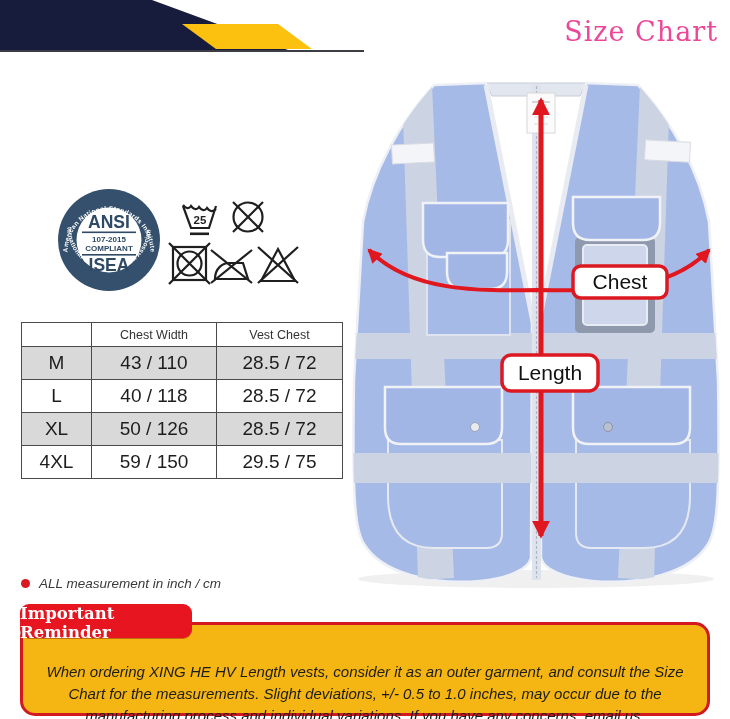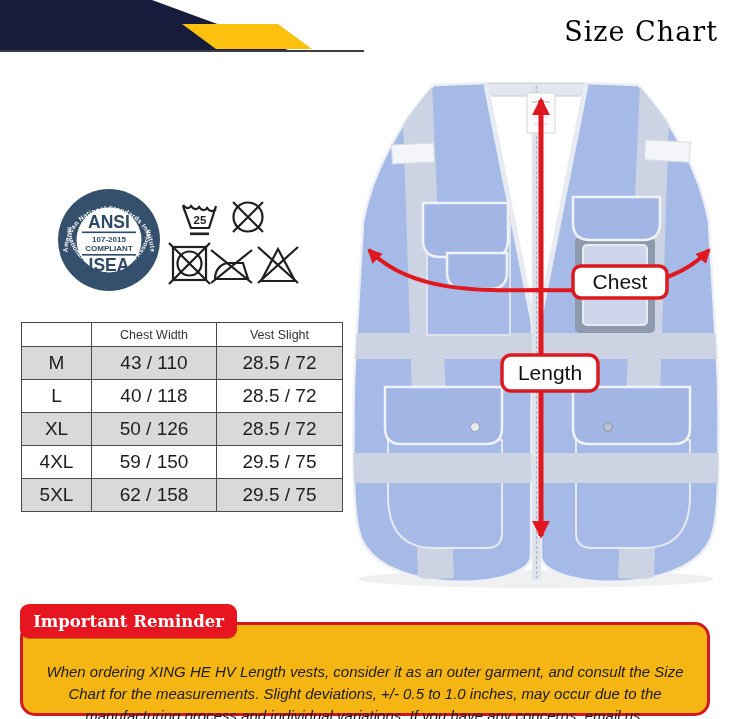--- a/index.html
+++ b/index.html
@@ -2,41 +2,41 @@
 <html><head>
 <meta charset="utf-8">
 <style>
   html,body{margin:0;padding:0;background:#fff;}
   #canvas{position:relative;width:730px;height:719px;background:#ffffff;overflow:hidden;
           font-family:"Liberation Sans",sans-serif;}
   .abs{position:absolute;}
 
   
   #size-chart-title{right:12px;top:16px;font-family:"DejaVu Serif",serif;
-    font-size:27px;color:#000000;letter-spacing:1px;}
+    font-size:27px;color:#ec4899;letter-spacing:1px;}
 
   
   #size-table{border-collapse:collapse;left:21px;top:322px;}
   #size-table th{border:1px solid #4a4a4a;height:23px;font-size:12.5px;font-weight:normal;
     color:#333;background:#fff;padding:0;}
   #size-table td{border:1px solid #4a4a4a;height:32px;font-size:19px;color:#1d1d1d;
     text-align:center;padding:0;}
   #size-table tr.alt td{background:#d9d9d9;}
   .colsize{width:70px}.colchest{width:125px}.collen{width:126px}
 
   
   #note-row{left:21px;top:576px;display:flex;align-items:center;gap:9px;}
   #note-dot{width:9px;height:9px;border-radius:50%;background:#d8191f;}
   #note-text{font-style:italic;font-size:13.5px;color:#3a3a3a;}
 
   
   #reminder-box{left:20px;top:622px;width:684px;height:88px;background:#f5b512;
     border:3px solid #d31920;border-radius:15px;}
-  #reminder-tab{left:20px;top:604px;width:217px;height:34px;background:#e61520;
-    border-radius:9px;display:flex;align-items:center;justify-content:center;
+  #reminder-tab{left:20px;top:604px;width:172px;height:34px;background:#e61520;
+    border-radius:9px;display:flex;justify-content:center;
     box-shadow:0 1px 0 rgba(120,0,0,.4);}
   #reminder-tab span{font-family:"DejaVu Serif",serif;font-weight:bold;font-size:16.5px;color:#fff;}
   #reminder-text{left:38px;top:646px;width:654px;text-align:center;font-style:italic;
     font-size:15px;line-height:1.45;color:#1c1c1c;}
   #reminder-text b{font-weight:400;}
 </style>
 </head>
 <body>
 
 <div id="canvas">
@@ -104,21 +104,21 @@
   <table id="size-table" class="abs">
     <colgroup>
         <col class="colsize">
         <col class="colchest">
         <col class="collen">
       </colgroup>
     <thead>
       <tr>
         <th></th>
         <th>Chest Width</th>
-        <th>Vest Slight</th>
+        <th>Vest Chest</th>
       </tr>
     </thead>
     <tbody>
       <tr class="alt">
         <td>M</td>
         <td>43 / 110</td>
         <td>28.5 / 72</td>
       </tr>
       <tr>
         <td>L</td>
@@ -128,28 +128,27 @@
       <tr class="alt">
         <td>XL</td>
         <td>50 / 126</td>
         <td>28.5 / 72</td>
       </tr>
       <tr>
         <td>4XL</td>
         <td>59 / 150</td>
         <td>29.5 / 75</td>
       </tr>
-      <tr class="alt">
-        <td>5XL</td>
-        <td>62 / 158</td>
-        <td>29.5 / 75</td>
-      </tr>
     </tbody>
   </table>
 
+  <div class="abs" id="note-row">
+    <div id="note-dot"></div>
+    <div id="note-text">ALL measurement in inch / cm</div>
+  </div>
 
   <svg class="abs" style="left:338px;top:80px" width="392" height="510" viewBox="0 0 392 510">
     <defs>
       <clipPath id="panelsClip">
         <path d="M96,5 L148,3 L194,240 L193,478 C190,489 172,498 142,501 C95,505 44,494 26,464 C17,450 14,420 16,300 L25,142 C34,92 62,42 96,5 Z"></path>
         <path d="M300,5 L248,3 L202,240 L203,478 C206,489 224,498 254,501 C301,505 352,494 370,464 C379,450 382,420 380,300 L371,142 C362,92 334,42 300,5 Z"></path>
       </clipPath>
       <marker id="arrowHead" viewBox="0 0 10 10" refX="8.5" refY="5" markerWidth="3.6" markerHeight="3.6" orient="auto-start-reverse">
         <path d="M0,0 L10,5 L0,10 Z" fill="#e0171f"></path>
       </marker>

